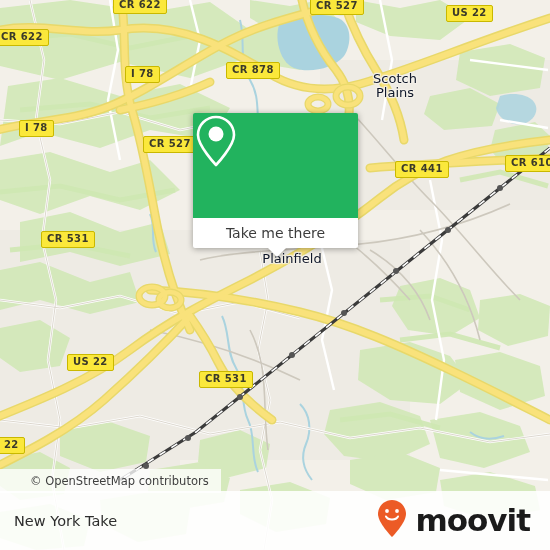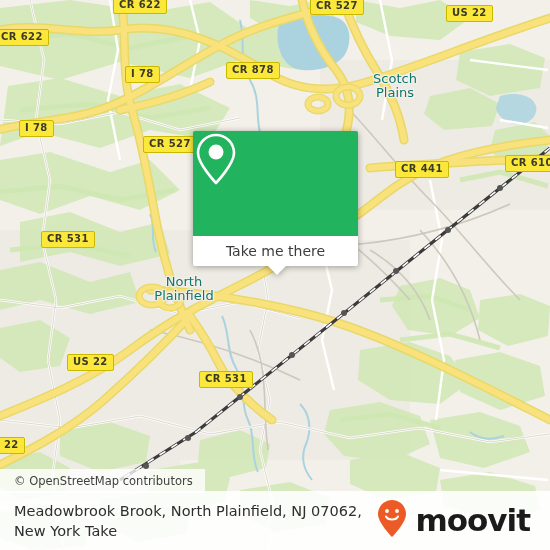--- a/index.html
+++ b/index.html
@@ -11,21 +11,21 @@
   }
   #root{position:relative;width:550px;height:550px;overflow:hidden;background:#f2efe9;}
 
   
   #map{position:absolute;inset:0;overflow:hidden;background:#f4f1ea;}
   #map svg{position:absolute;left:0;top:0;}
 
   
   .place-label{
     position:absolute;
-    color:#0f766e;
+    color:#0f172a;
     font-size:13px;
     line-height:13.5px;
     text-align:center;
     font-family:"DejaVu Sans", sans-serif;
     text-shadow:
        1px 0 1px #f4f1ea,-1px 0 1px #f4f1ea,0 1px 1px #f4f1ea,0 -1px 1px #f4f1ea,
        1px 1px 1px #f4f1ea,-1px -1px 1px #f4f1ea,1px -1px 1px #f4f1ea,-1px 1px 1px #f4f1ea;
     white-space:pre;
     pointer-events:none;
   }
@@ -43,21 +43,21 @@
     letter-spacing:.4px;
     padding:1px 5px 2px 5px;
     line-height:12px;
     white-space:nowrap;
     box-sizing:border-box;
   }
 
   
   #popup{
     position:absolute;
-    left:193px;top:131px;
+    left:193px;top:113px;
     width:165px;
     filter:drop-shadow(0 1px 3px rgba(0,0,0,.35));
   }
   #popup-head{
     background:#22b35e;
     height:105px;
     border-radius:2px 2px 0 0;
     display:flex;align-items:center;justify-content:center;
   }
   #popup-body{
@@ -78,21 +78,21 @@
     border-left:9px solid transparent;
     border-right:9px solid transparent;
     border-top:9px solid #ffffff;
   }
 
   
   #attribution{
     position:absolute;
     left:0;top:469px;
     height:24px;
-    padding:0 12px 0 14px;
+    padding:0 12px 0 30px;
     display:flex;align-items:center;
     background:rgba(255,255,255,.78);
     color:#3f3f3f;
     font-size:11.5px;
     font-family:"DejaVu Sans", sans-serif;
     white-space:nowrap;
   }
 
   
   #footer{
@@ -280,22 +280,20 @@
           <circle cx="240" cy="397" r="3"></circle>
           <circle cx="188" cy="438" r="3"></circle>
           <circle cx="146" cy="466" r="3"></circle>
         </g>
       </g>
     </svg>
 
     <div class="place-label" style="left:360px;top:72px;width:70px;">Scotch
 Plains</div>
     <div class="place-label" style="left:257px;top:252px;width:70px;">Plainfield</div>
-    <div class="place-label" style="left:148px;top:275px;width:72px;">North
-Plainfield</div>
 
     <div class="shield" style="left:113px;top:-3px;">CR 622</div>
     <div class="shield" style="left:310px;top:-2px;">CR 527</div>
     <div class="shield" style="left:446px;top:5px;">US 22</div>
     <div class="shield" style="left:-5px;top:29px;">CR 622</div>
     <div class="shield" style="left:125px;top:66px;">I 78</div>
     <div class="shield" style="left:226px;top:62px;">CR 878</div>
     <div class="shield" style="left:19px;top:120px;">I 78</div>
     <div class="shield" style="left:143px;top:136px;">CR 527</div>
     <div class="shield" style="left:395px;top:161px;">CR 441</div>
@@ -320,21 +318,20 @@
       <div id="popup-tail"></div>
     </div>
 
     <div id="attribution">
       <span>© OpenStreetMap contributors</span>
     </div>
   </div>
 
   <div id="footer">
     <div id="footer-text">
-      <div>Meadowbrook Brook, North Plainfield, NJ 07062,</div>
       <div>New York Take</div>
     </div>
     <div id="brand">
       <span>
         <svg width="30" height="40" viewBox="0 0 30 40" aria-hidden="true">
           <path d="M15 1 C7.3 1 1 7.3 1 15 C1 24 15 38 15 38 C15 38 29 24 29 15 C29 7.3 22.7 1 15 1 Z" fill="#ec5b26"></path>
           <circle cx="10" cy="12" r="1.9" fill="#ffffff"></circle>
           <circle cx="20" cy="12" r="1.9" fill="#ffffff"></circle>
           <path d="M9 17.5 C11 21.5 19 21.5 21 17.5" stroke="#ffffff" stroke-width="2" fill="none" stroke-linecap="round"></path>
         </svg>

